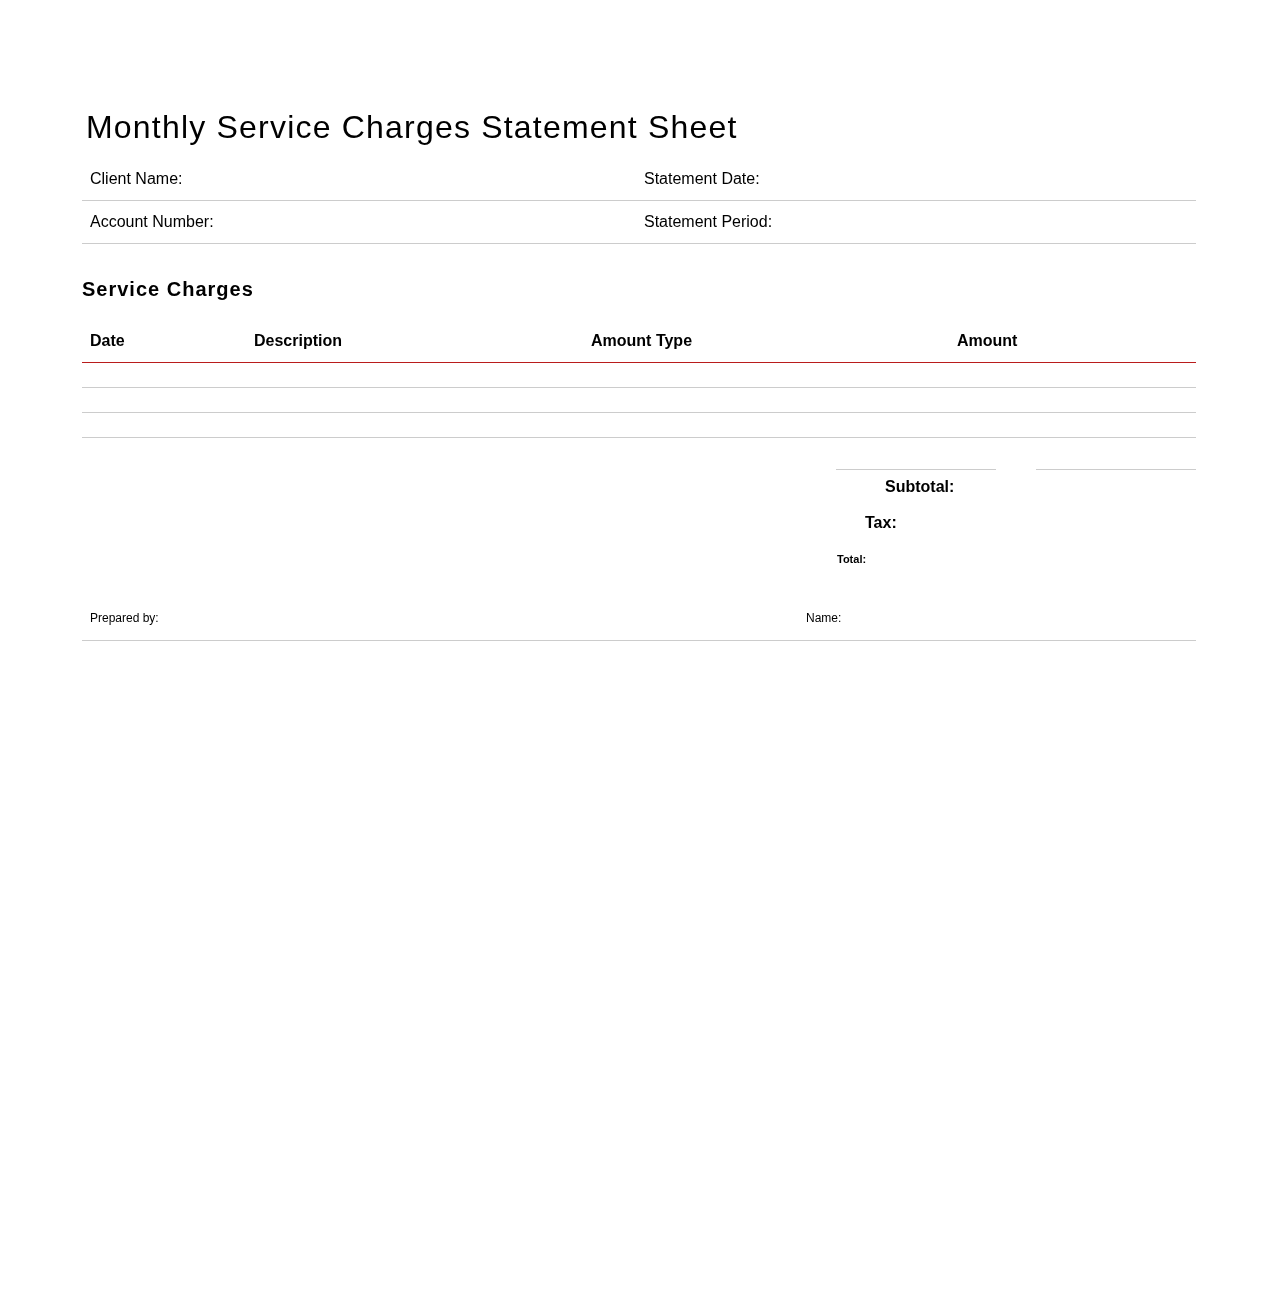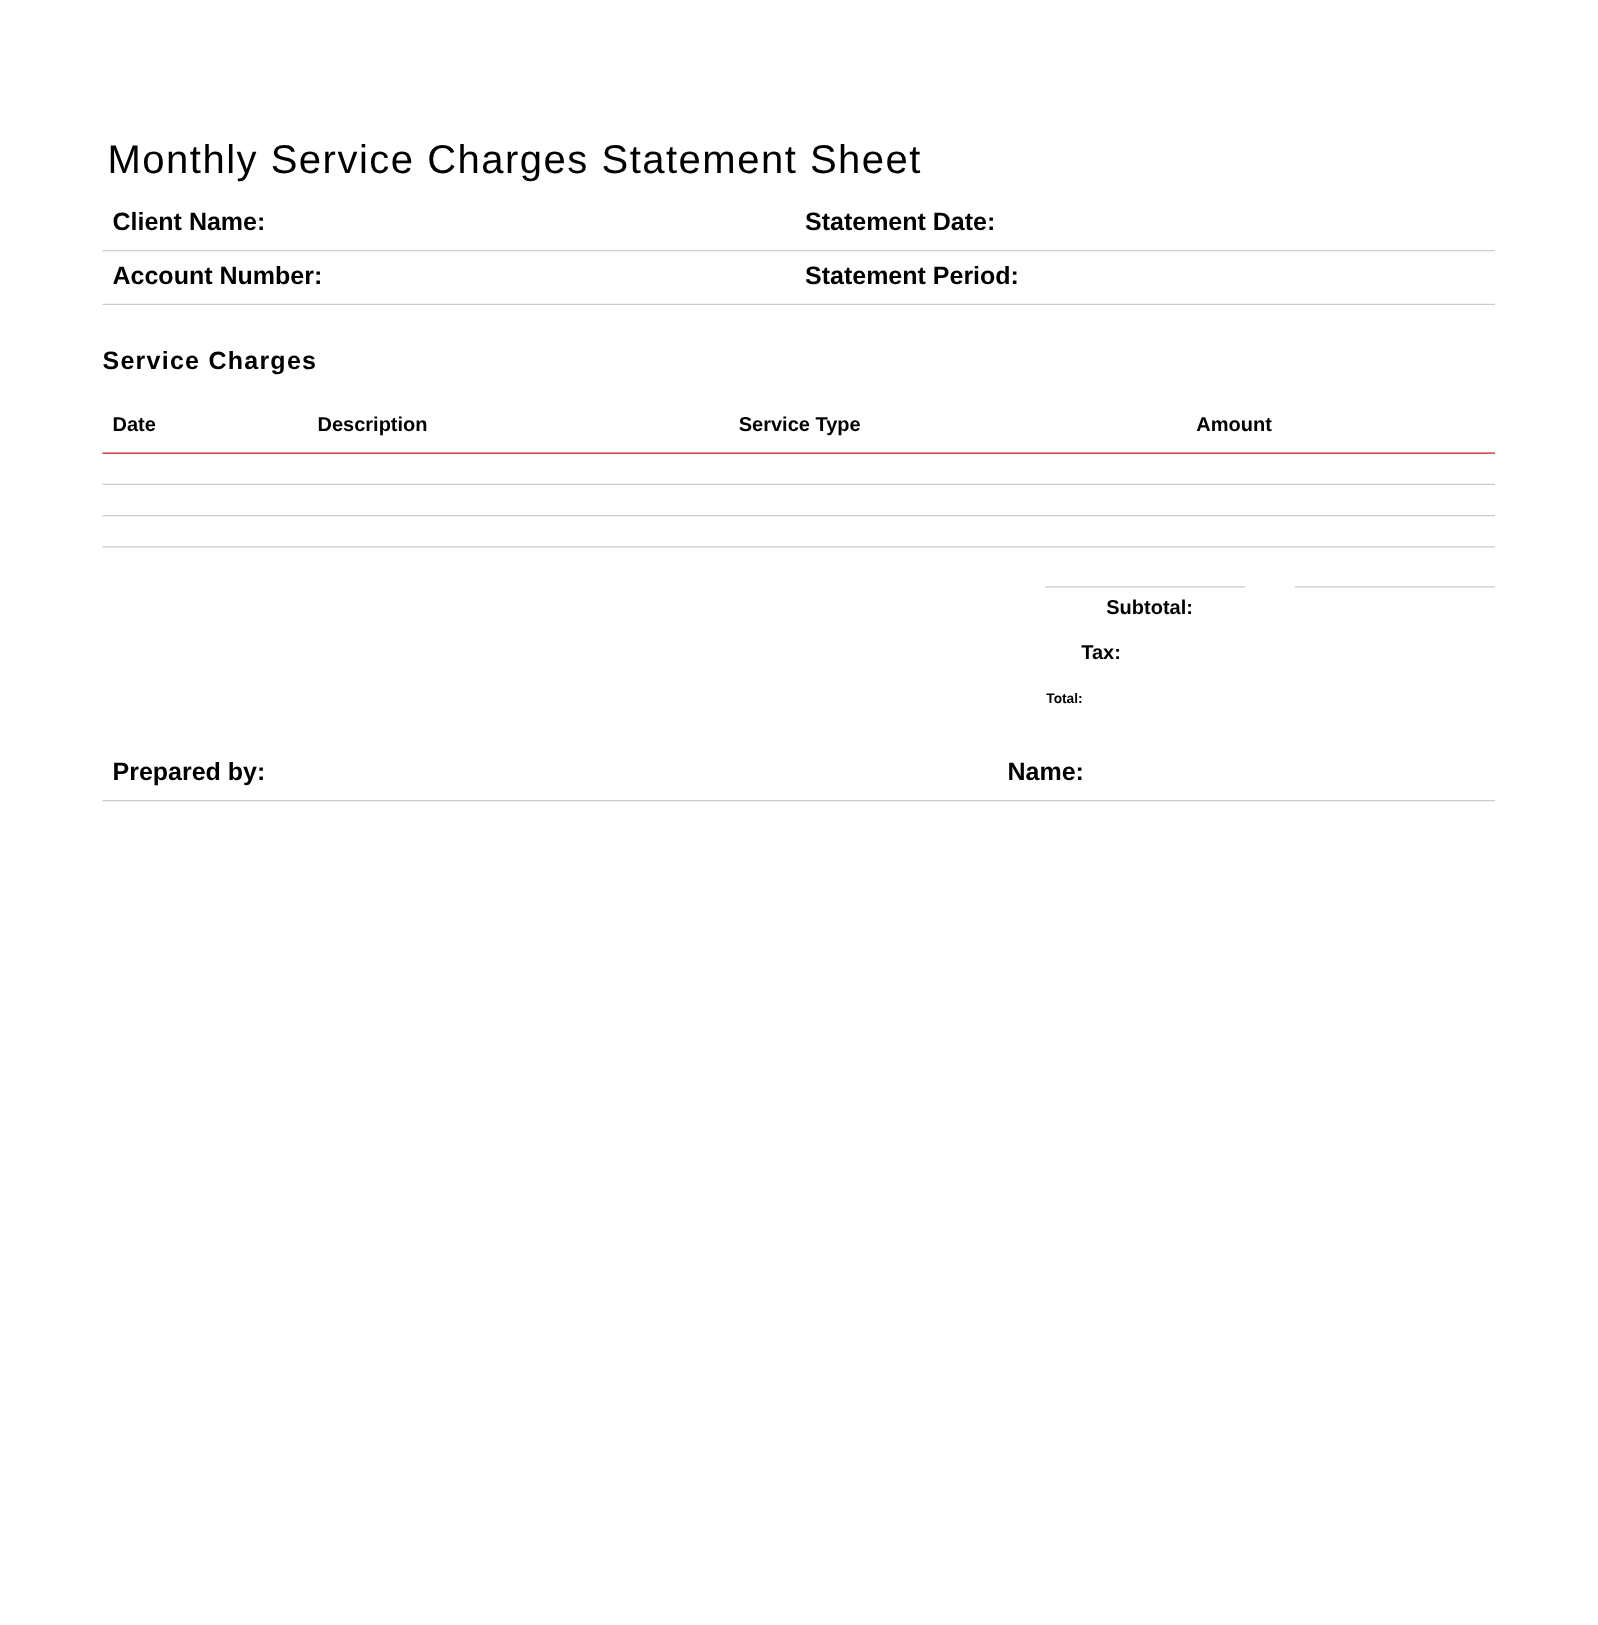--- a/index.html
+++ b/index.html
@@ -11,21 +11,21 @@
   .title {
     position: absolute; top: 104px; left: 0;
     font-size: 32px; font-weight: normal; letter-spacing: 1.2px;
     margin: 4px; line-height: 38px; white-space: nowrap;
   }
   .info-row {
     position: absolute; left: 0; width: 1114px; height: 43px;
     border-bottom: 1px solid #cccccc;
   }
   .info-row .lbl {
-    position: absolute; top: 0; font-size: 20px; font-weight: bold; line-height: 43px;
+    position: absolute; top: 0; font-size: 16px; font-weight: normal; line-height: 43px;
   }
   .h2 {
     position: absolute; top: 274px; left: 0; margin: 0;
     font-size: 20px; font-weight: bold; letter-spacing: 1px; line-height: 30px;
   }
   .thead {
     position: absolute; top: 320px; left: 0; width: 1114px; height: 42px;
     border-bottom: 1px solid #b91c1c;
   }
   .thead .th {
@@ -35,21 +35,21 @@
     position: absolute; left: 0; width: 1114px; height: 24px;
     border-bottom: 1px solid #cccccc;
   }
   .sig-line { position: absolute; top: 469px; height: 0; border-top: 1px solid #cccccc; }
   .total-lbl { position: absolute; left: 755px; font-weight: bold; font-size: 16px; }
   .total-lbl.big { font-size: 11px; text-align: right; }
   .footer {
     position: absolute; top: 597px; left: 0; width: 1114px; height: 43px;
     border-bottom: 1px solid #cccccc;
   }
-  .footer .lbl { position: absolute; top: 0; font-size: 20px; font-weight: bold; line-height: 42px; }
+  .footer .lbl { position: absolute; top: 0; font-size: 12px; font-weight: normal; line-height: 42px; }
 </style>
 </head>
 <body>
 
 <div class="sheet">
   <h1 class="title">Monthly Service Charges Statement Sheet</h1>
 
   <div class="info-row" style="top:157px;">
     <span class="lbl" style="left:8px;">Client Name:</span>
     <span class="lbl" style="left:562px;">Statement Date:</span>
@@ -57,21 +57,21 @@
   <div class="info-row" style="top:200px;">
     <span class="lbl" style="left:8px;">Account Number:</span>
     <span class="lbl" style="left:562px;">Statement Period:</span>
   </div>
 
   <h2 class="h2">Service Charges</h2>
 
   <div class="thead">
     <span class="th" style="left:8px;">Date</span>
     <span class="th" style="left:172px;">Description</span>
-    <span class="th" style="left:509px;">Service Type</span>
+    <span class="th" style="left:509px;">Amount Type</span>
     <span class="th" style="left:875px;">Amount</span>
   </div>
   <div class="trow" style="top:363px;"></div>
   <div class="trow" style="top:388px;"></div>
   <div class="trow" style="top:413px;"></div>
 
   <div class="sig-line" style="left:754px; width:160px;"></div>
   <div class="sig-line" style="left:954px; width:160px;"></div>
 
   <span class="total-lbl" style="top:478px;margin-left:48px;">Subtotal:</span>

